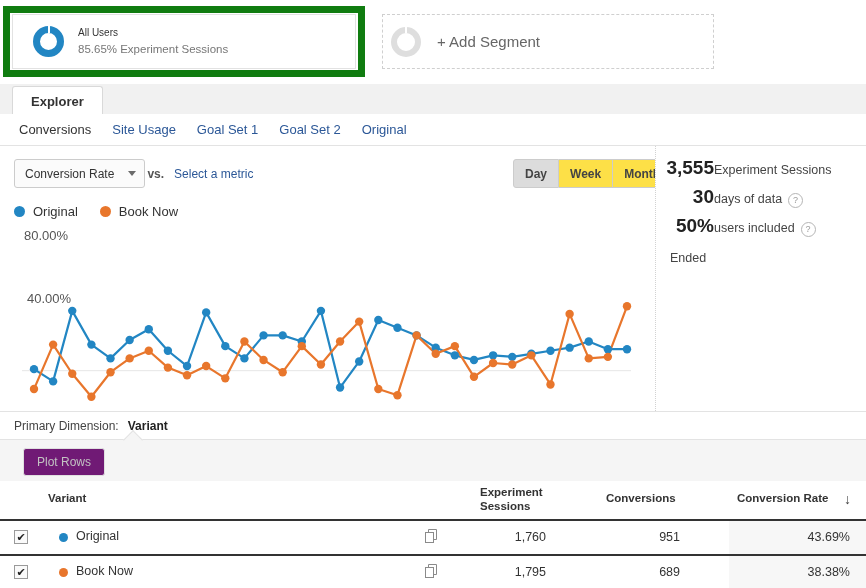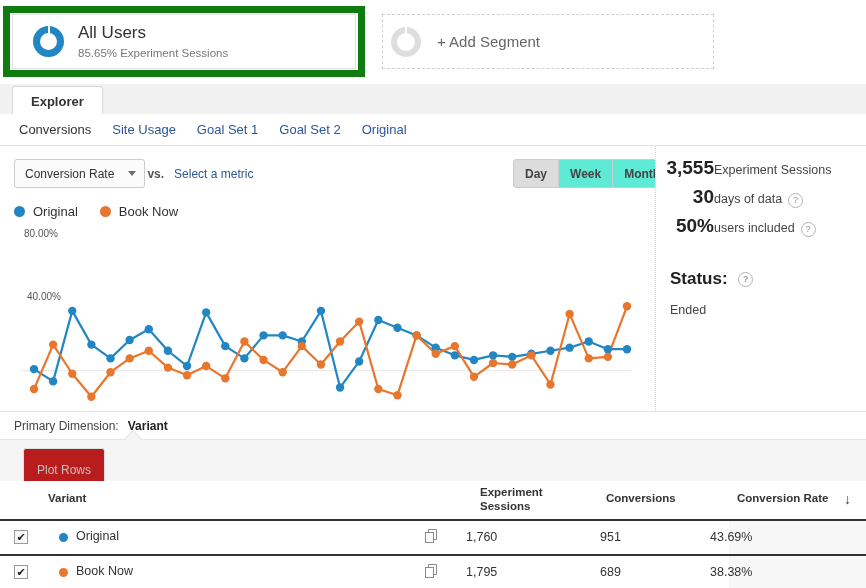--- a/index.html
+++ b/index.html
@@ -39,21 +39,21 @@
     border:7px solid #2286c3;box-sizing:border-box;
     position:relative;flex:0 0 auto;
   }
   .donut::after{
     content:"";position:absolute;left:50%;top:-7px;margin-left:-1px;
     width:2px;height:7px;background:#fff;
   }
   .donut.grey{border-color:#dedede;}
   .donut.grey::after{background:#fff;}
   .seg-text{margin-left:14px;line-height:1.32;}
-  .seg-title{font-size:17px;color:#333;}
+  .seg-title{font-size:10px;color:#333;}
   .seg-sub{font-size:11.5px;color:#777;margin-top:2px;}
 
   .seg-add{
     position:absolute;left:382px;top:14px;width:332px;height:55px;
     border:1px dashed #cfcfcf;box-sizing:border-box;
     display:flex;align-items:center;padding-left:8px;
     background:#fff;
   }
   .seg-add .donut{width:30px;height:30px;border-width:6px;}
   .add-label{margin-left:16px;font-size:15px;color:#666;}
@@ -97,35 +97,35 @@
     width:0;height:0;border-left:4px solid transparent;border-right:4px solid transparent;
     border-top:5px solid #6b6b6b;margin-left:14px;
   }
   .vs{font-size:12px;font-weight:bold;color:#555;margin-left:2px;}
   .sel-metric{font-size:12px;color:#2b5797;margin-left:10px;cursor:pointer;}
 
   
   .dwm{position:absolute;left:513px;top:13px;display:flex;}
   .dwm div{
     height:27px;padding:0 11px;display:flex;align-items:center;
-    border:1px solid #ccc;border-left:none;background:#5eead4;
+    border:1px solid #ccc;border-left:none;background:#fde047;
     font-size:12px;font-weight:bold;color:#444;
   }
   .dwm div:first-child{border-left:1px solid #ccc;border-radius:3px 0 0 3px;background:#dcdcdc;}
   .dwm div:last-child{border-radius:0 3px 3px 0;}
 
   
   .legend{position:absolute;left:14px;top:58px;display:flex;align-items:center;}
   .legend .item{display:flex;align-items:center;margin-right:22px;}
   .dot{width:11px;height:11px;border-radius:50%;margin-right:8px;}
   .legend .lbl{font-size:13px;color:#333;}
 
   
   .chart-wrap{position:absolute;left:14px;top:82px;width:625px;height:285px;}
-  .axis-label{position:absolute;font-size:10px;color:#555;}
+  .axis-label{position:absolute;font-size:13px;color:#555;}
   .chart-svg{position:absolute;left:0;top:14px;}
   .axis-line{position:absolute;left:7px;top:224px;width:607px;height:2px;background:#3a3a3a;}
   .xlabels{position:absolute;left:0;top:229px;width:625px;height:16px;}
   .xlabels span{position:absolute;font-size:11px;color:#555;}
   .scroll-track{position:absolute;left:0;top:249px;width:625px;height:1px;background:#e0e0e0;}
   .scroll-handle{
     position:absolute;left:289px;top:241px;width:52px;height:15px;
     background:#f3f3f3;border:1px solid #dcdcdc;border-radius:2px;
     display:flex;align-items:center;justify-content:center;
   }
@@ -166,23 +166,23 @@
   .plotbar{
     position:absolute;left:0;top:439px;width:866px;height:42px;
     background:#f5f5f5;border-top:1px solid #e3e3e3;border-bottom:1px solid #e3e3e3;
   }
   .plotbar::before{
     content:"";position:absolute;left:126px;top:-7px;width:13px;height:13px;
     background:#f5f5f5;border-left:1px solid #e3e3e3;border-top:1px solid #e3e3e3;
     transform:rotate(45deg);
   }
   .plot-rows-btn{
-    position:absolute;left:23px;top:8px;height:26px;padding:8px 13px;
+    position:absolute;left:23px;top:8px;height:26px;padding:0 13px;
     display:flex;align-items:center;border:1px solid #e0e0e0;border-radius:3px;
-    background:#b91c1c;color:#c2c2c2;font-size:12px;
+    background:#701a75;color:#c2c2c2;font-size:12px;
   }
 
   
   .table{position:absolute;left:0;top:481px;width:866px;background:#fff;}
   .thead{
     position:relative;height:38px;border-bottom:2px solid #333;background:#fff;
   }
   .th{position:absolute;font-size:11.5px;color:#333;font-weight:bold;top:11px;}
   .th.multi{top:4px;line-height:1.22;}
   .th-variant{left:48px;}
@@ -195,21 +195,21 @@
   .trow{position:relative;height:33px;border-bottom:1px solid #ddd;}
   .trow.first{border-bottom:2px solid #333;}
   .cb{
     position:absolute;left:14px;top:9px;width:14px;height:14px;
     border:1px solid #9a9a9a;background:#fafafa;box-sizing:border-box;
     font-size:11px;line-height:12px;text-align:center;color:#222;
   }
   .rowdot{position:absolute;left:59px;top:12px;width:9px;height:9px;border-radius:50%;}
   .rowname{position:absolute;left:76px;top:8px;font-size:12.5px;color:#333;}
   .ext-icon{position:absolute;left:425px;top:8px;width:14px;height:14px;}
-  .cell{position:absolute;top:9px;font-size:12.5px;color:#333;text-align:left;}
+  .cell{position:absolute;top:9px;font-size:12.5px;color:#333;text-align:right;}
   .c-sessions{left:466px;width:80px;}
   .c-conv{left:600px;width:80px;}
   .c-rate{left:710px;width:140px;}
 </style>
 </head>
 <body>
 
 <div class="page">
 
   <div class="yellow-nub"></div>
@@ -370,24 +370,20 @@
         <span class="stat-num w2">30</span>
         <span class="stat-txt">days of data</span>
         <span class="qmark">?</span>
       </div>
       <div class="stat-line">
         <span class="stat-num w2">50%</span>
         <span class="stat-txt">users included</span>
         <span class="qmark">?</span>
       </div>
 
-      <div class="status-hd">
-        <span>Status:</span>
-        <span class="qmark">?</span>
-      </div>
       <div class="status-val">Ended</div>
     </div>
 
   </div>
 
   <div class="primdim">
     <span class="k">Primary Dimension:</span>
     <span class="v">Variant</span>
   </div>
 

